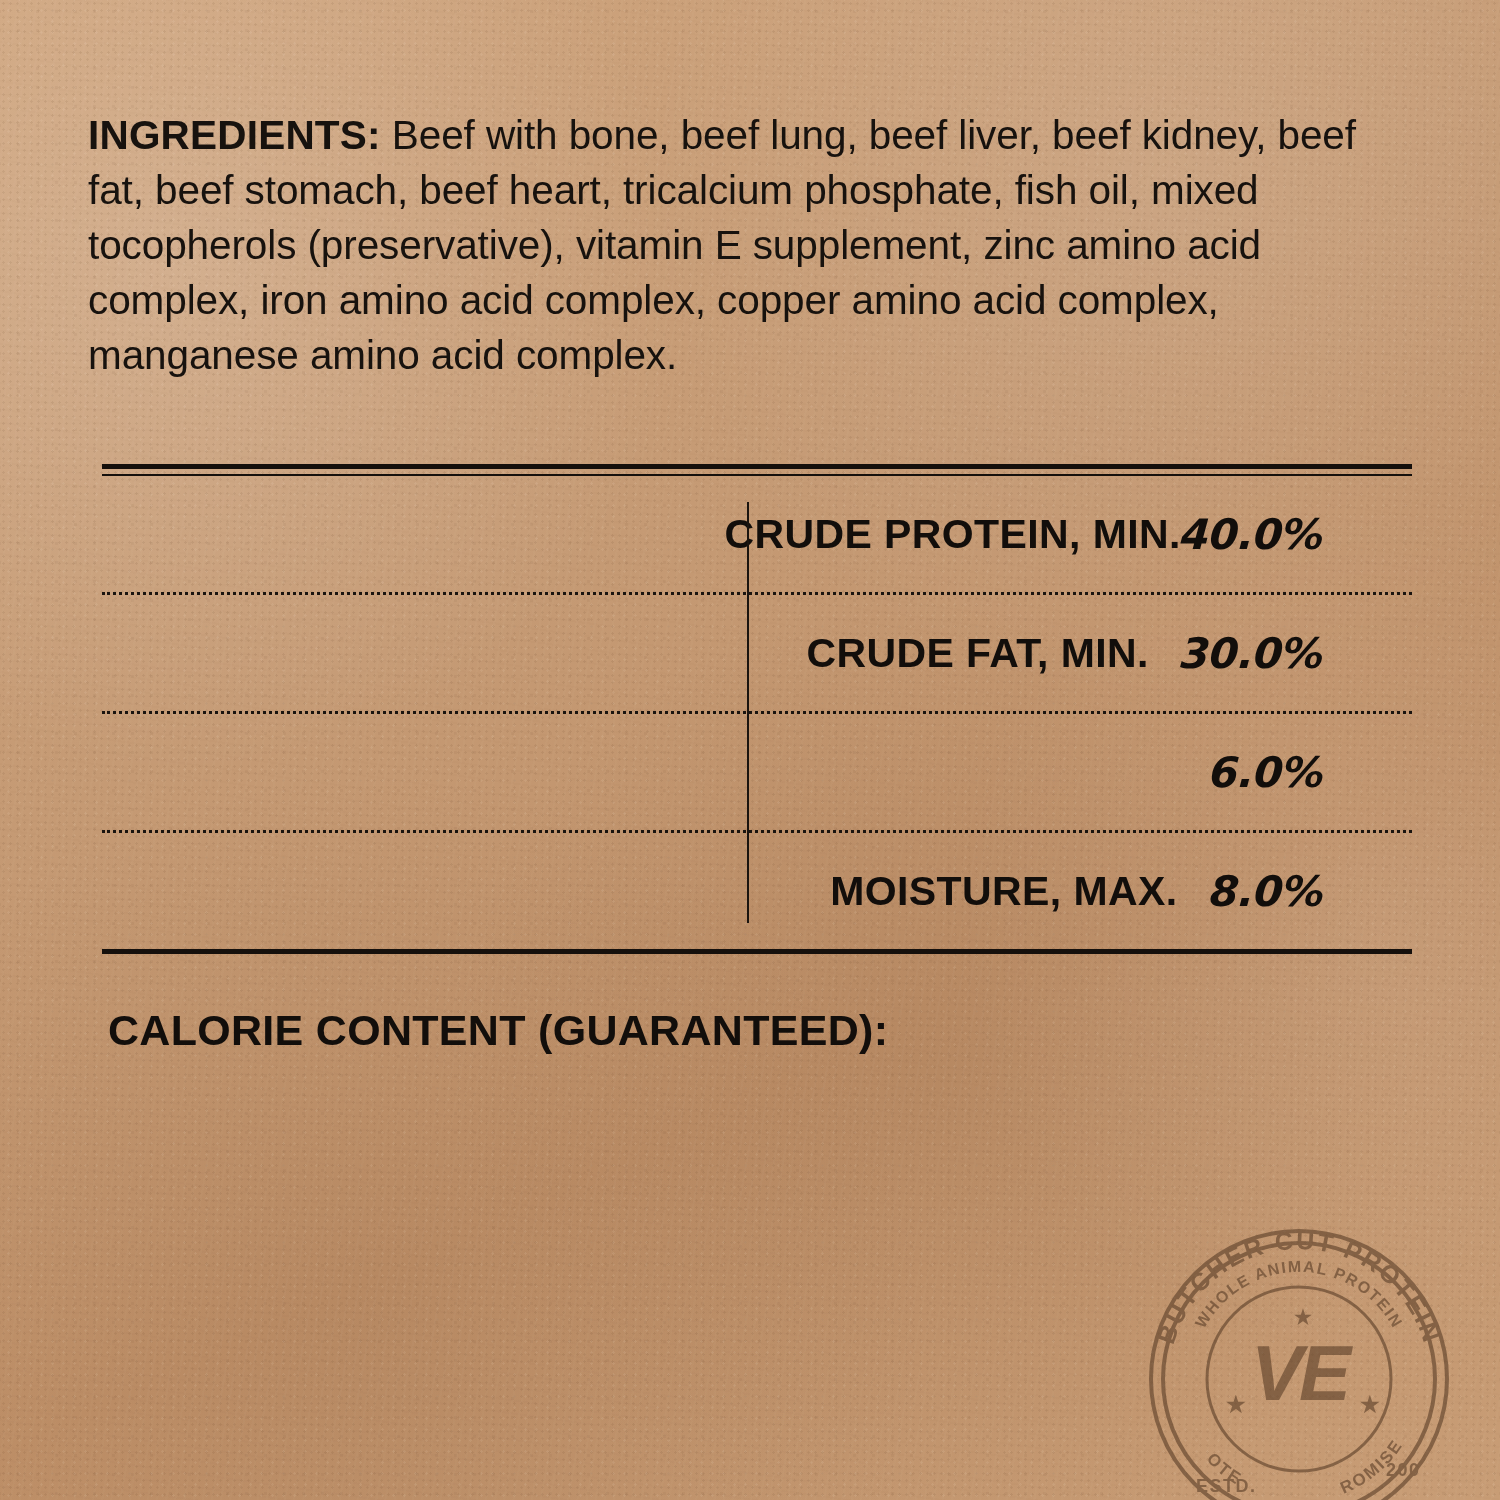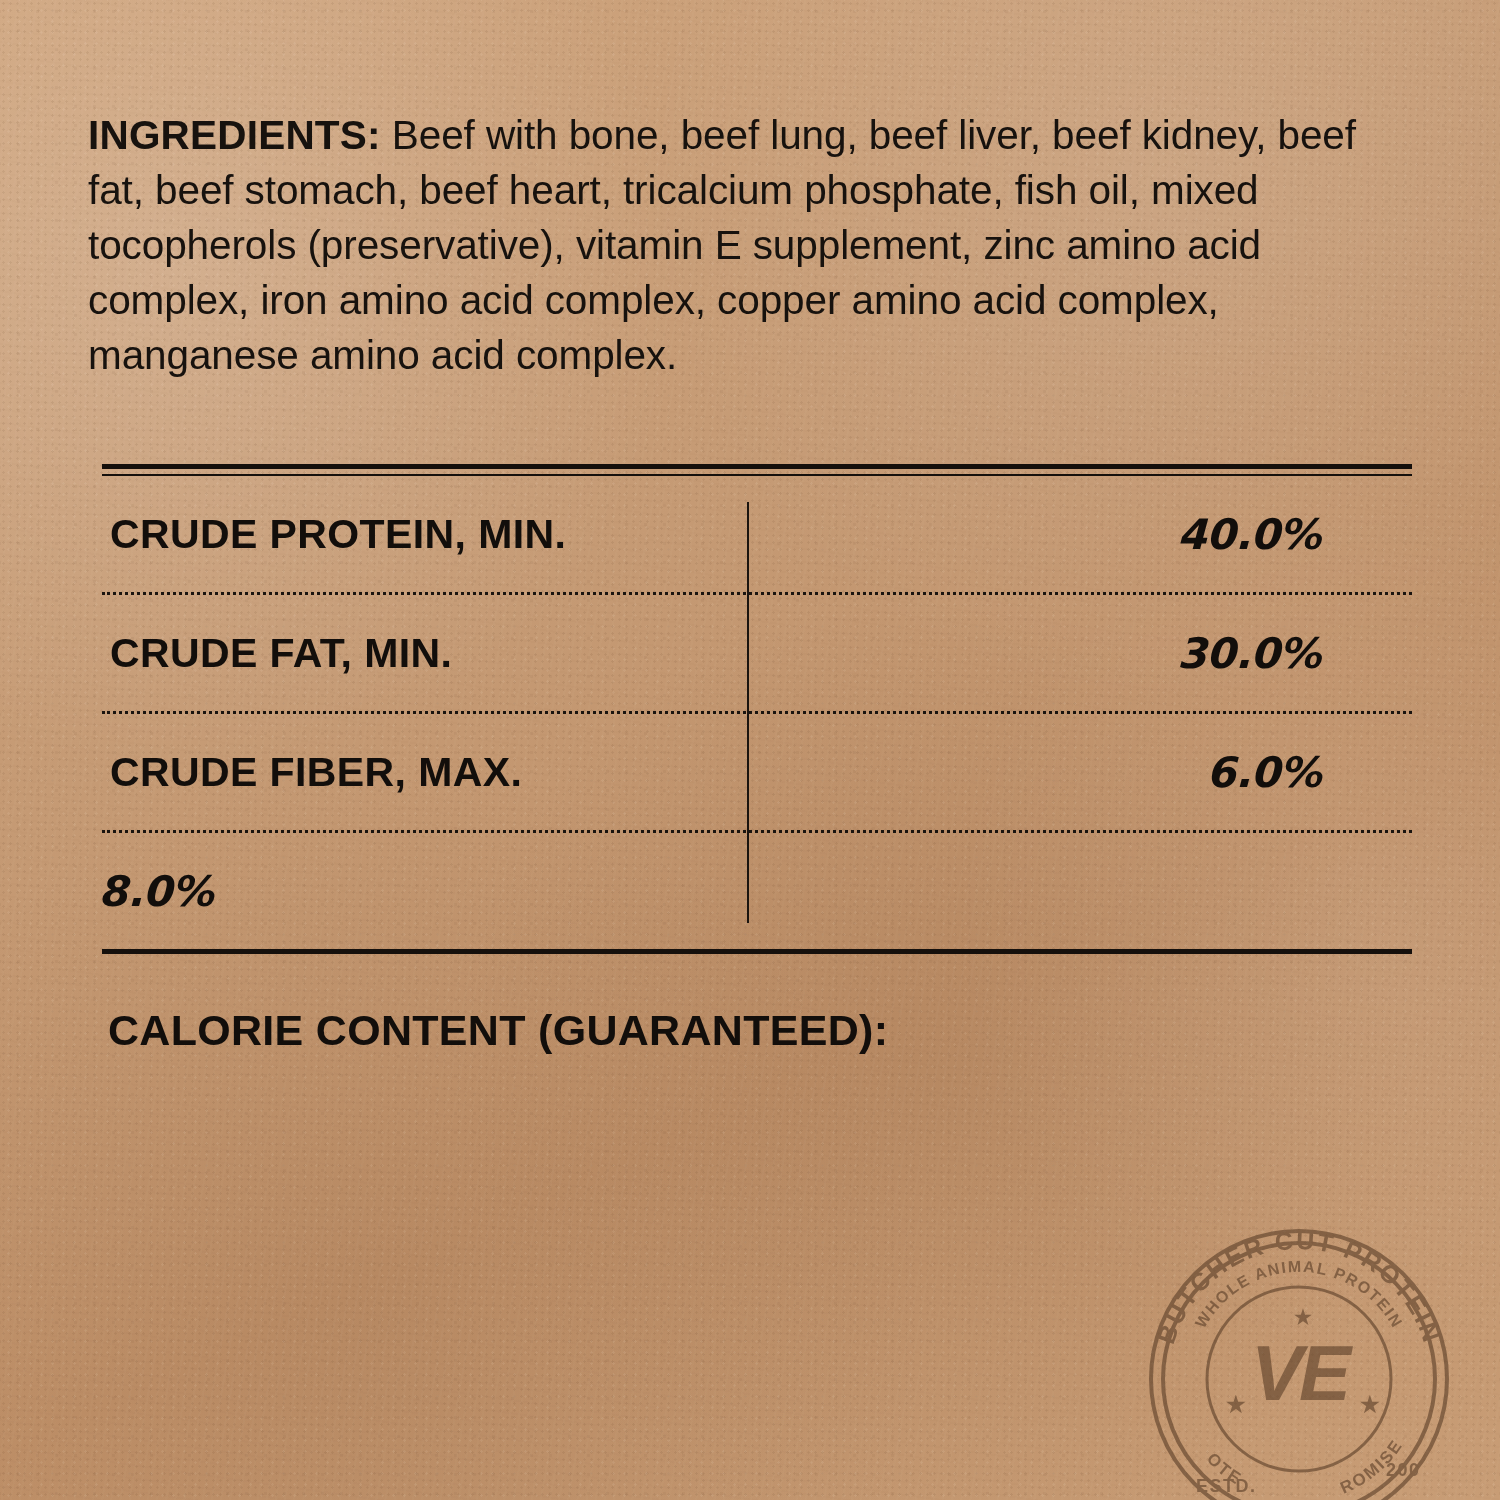--- a/index.html
+++ b/index.html
@@ -115,21 +115,21 @@
     position: absolute;
     left: 645px;
     top: 26px;
     bottom: 26px;
     width: 2px;
     background: #1a140f;
   }
   .ga-row {
     display: flex;
     align-items: center;
-    justify-content: space-between;
+    justify-content: flex-end;
     height: 116px;
     position: relative;
   }
   .ga-row + .ga-row {
     border-top: 3px dotted #1a140f;
     gap: 32px;
   }
   .ga-label {
     font-size: 41px;
     font-weight: bold;
@@ -203,25 +203,25 @@
             <div class="ga-label">CRUDE PROTEIN, MIN.</div>
             <div class="ga-value">40.0%</div>
           </div>
 
           <div class="ga-row">
             <div class="ga-label">CRUDE FAT, MIN.</div>
             <div class="ga-value">30.0%</div>
           </div>
 
           <div class="ga-row">
-            <div class="ga-label">CRUDE FIBER, MAX.</div>
             <div class="ga-value">6.0%</div>
           </div>
 
           <div class="ga-row">
+            <div class="ga-label">MOISTURE, MAX.</div>
             <div class="ga-value">8.0%</div>
           </div>
 
         </div>
 
         <div class="rule-bottom"></div>
       </div>
     </div>
 
     <div class="cal-wrap">

